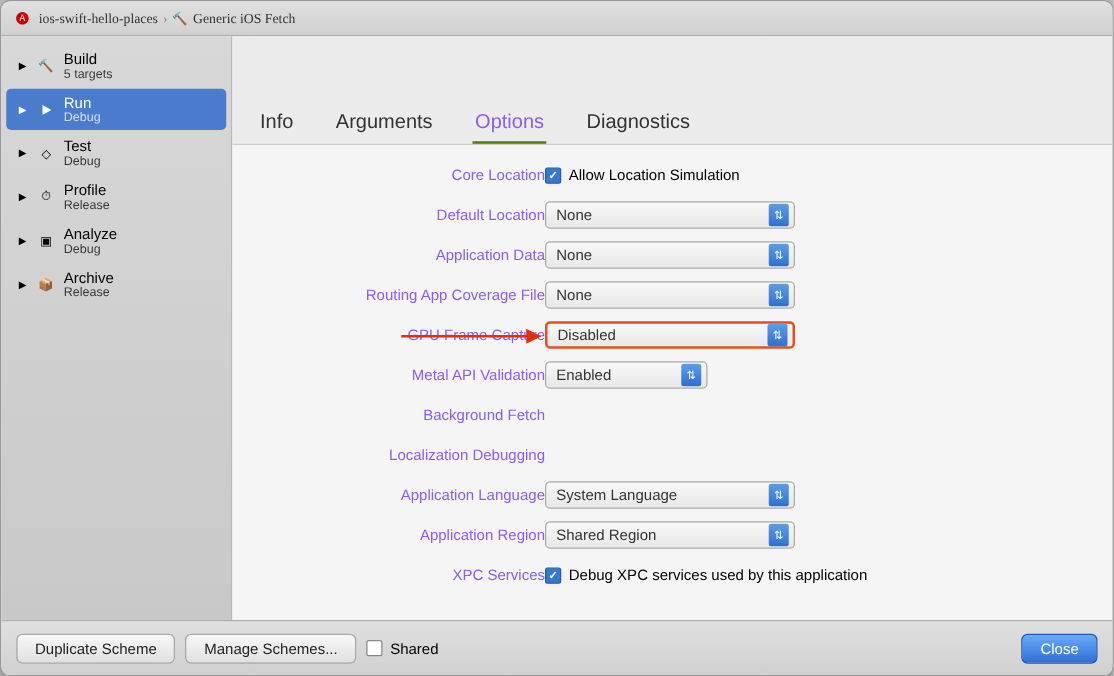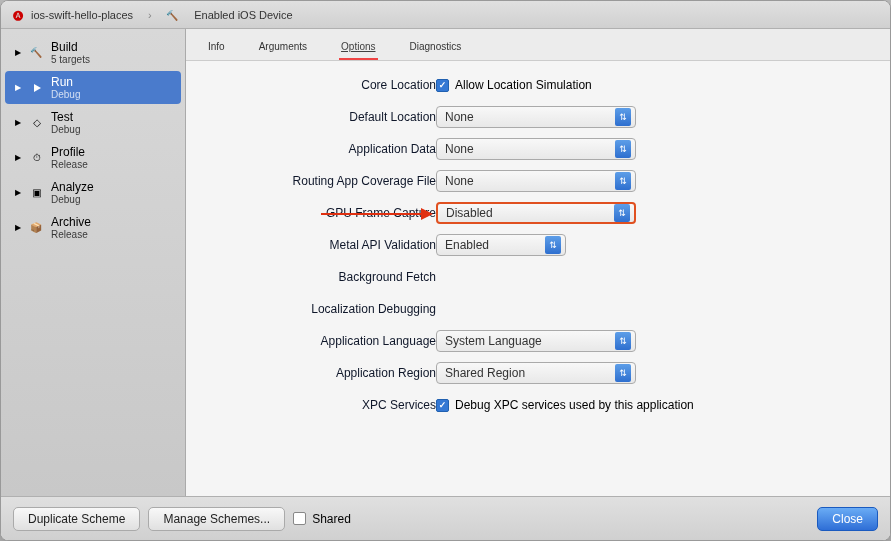--- a/index.html
+++ b/index.html
@@ -36,21 +36,22 @@
     .titlebar-icon {
       width: 14px; height: 14px;
       display: flex; align-items: center; justify-content: center;
       font-size: 10px; color: #c00;
     }
     .titlebar-text {
       font-size: 11px;
       color: #333;
       display: flex;
       align-items: flex-end;
-      gap: 15px;
+      gap: 4px;
+      font-family: Liberation Serif, serif;
     }
     .breadcrumb-sep {
       color: #888;
       font-size: 11px;
     }
     
     .main-area {
       display: flex;
       flex: 1;
       overflow: hidden;
@@ -114,46 +115,46 @@
     .tabs {
       display: flex;
       align-items: center;
       padding: 8px 20px 0;
       gap: 30px;
       border-bottom: 1px solid #ccc;
       background: #ececec;
     }
     .tab {
       padding: 4px 2px 6px;
-      font-size: 10px;
+      font-size: 16px;
       color: #333;
       cursor: pointer;
       border-bottom: 2px solid transparent;
+      margin-top: 48px;
     }
     .tab.active {
-      color: #404040;
-      border-bottom: 2px solid #ef4444;
-      text-decoration: underline;
+      color: #8b5cf6;
+      border-bottom: 2px solid #4d7c0f;
     }
     
     .form-content {
       flex: 1;
       overflow-y: auto;
       padding: 12px 20px;
       background: #f5f5f5;
     }
     .form-row {
       display: flex;
       align-items: center;
       margin-bottom: 8px;
       min-height: 24px;
     }
     .form-label {
       text-align: right;
-      color: #0f172a;
+      color: #8b5cf6;
       font-size: 12px;
       flex-shrink: 0;
     }
     .form-control {
       flex: 1;
       display: flex;
       align-items: flex-end;
       gap: 6px;
     }
     
@@ -253,21 +254,21 @@
 <body>
 
 <div class="dialog">
 
   <div class="titlebar">
     <span class="titlebar-icon">🅐</span>
     <div class="titlebar-text">
       <span>ios-swift-hello-places</span>
       <span class="breadcrumb-sep">›</span>
       <span style="font-size:10px;">🔨</span>
-      <span>Enabled iOS Device</span>
+      <span>Generic iOS Fetch</span>
     </div>
   </div>
 
   <div class="main-area">
 
     <div class="sidebar">
 
       <div class="sidebar-item">
         <span class="arrow">▶</span>
         <span class="icon-box" style="font-size:10px;">🔨</span>

